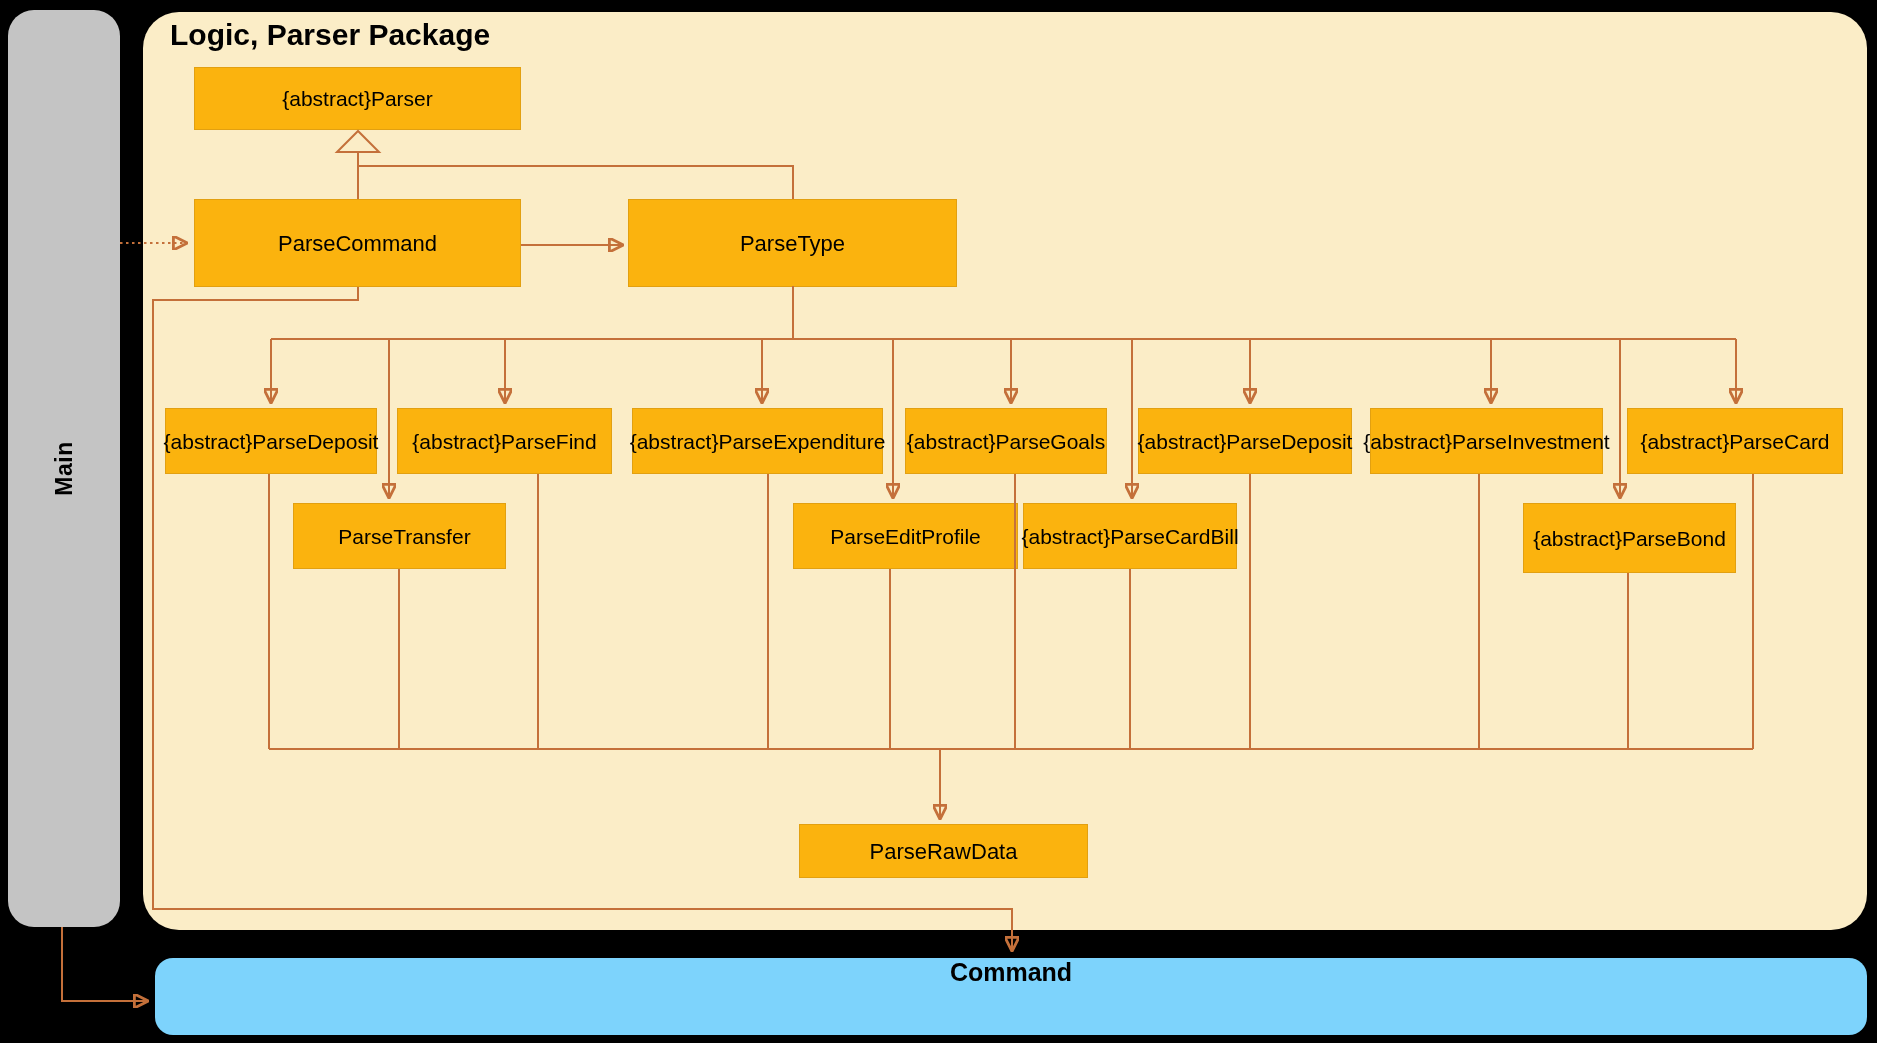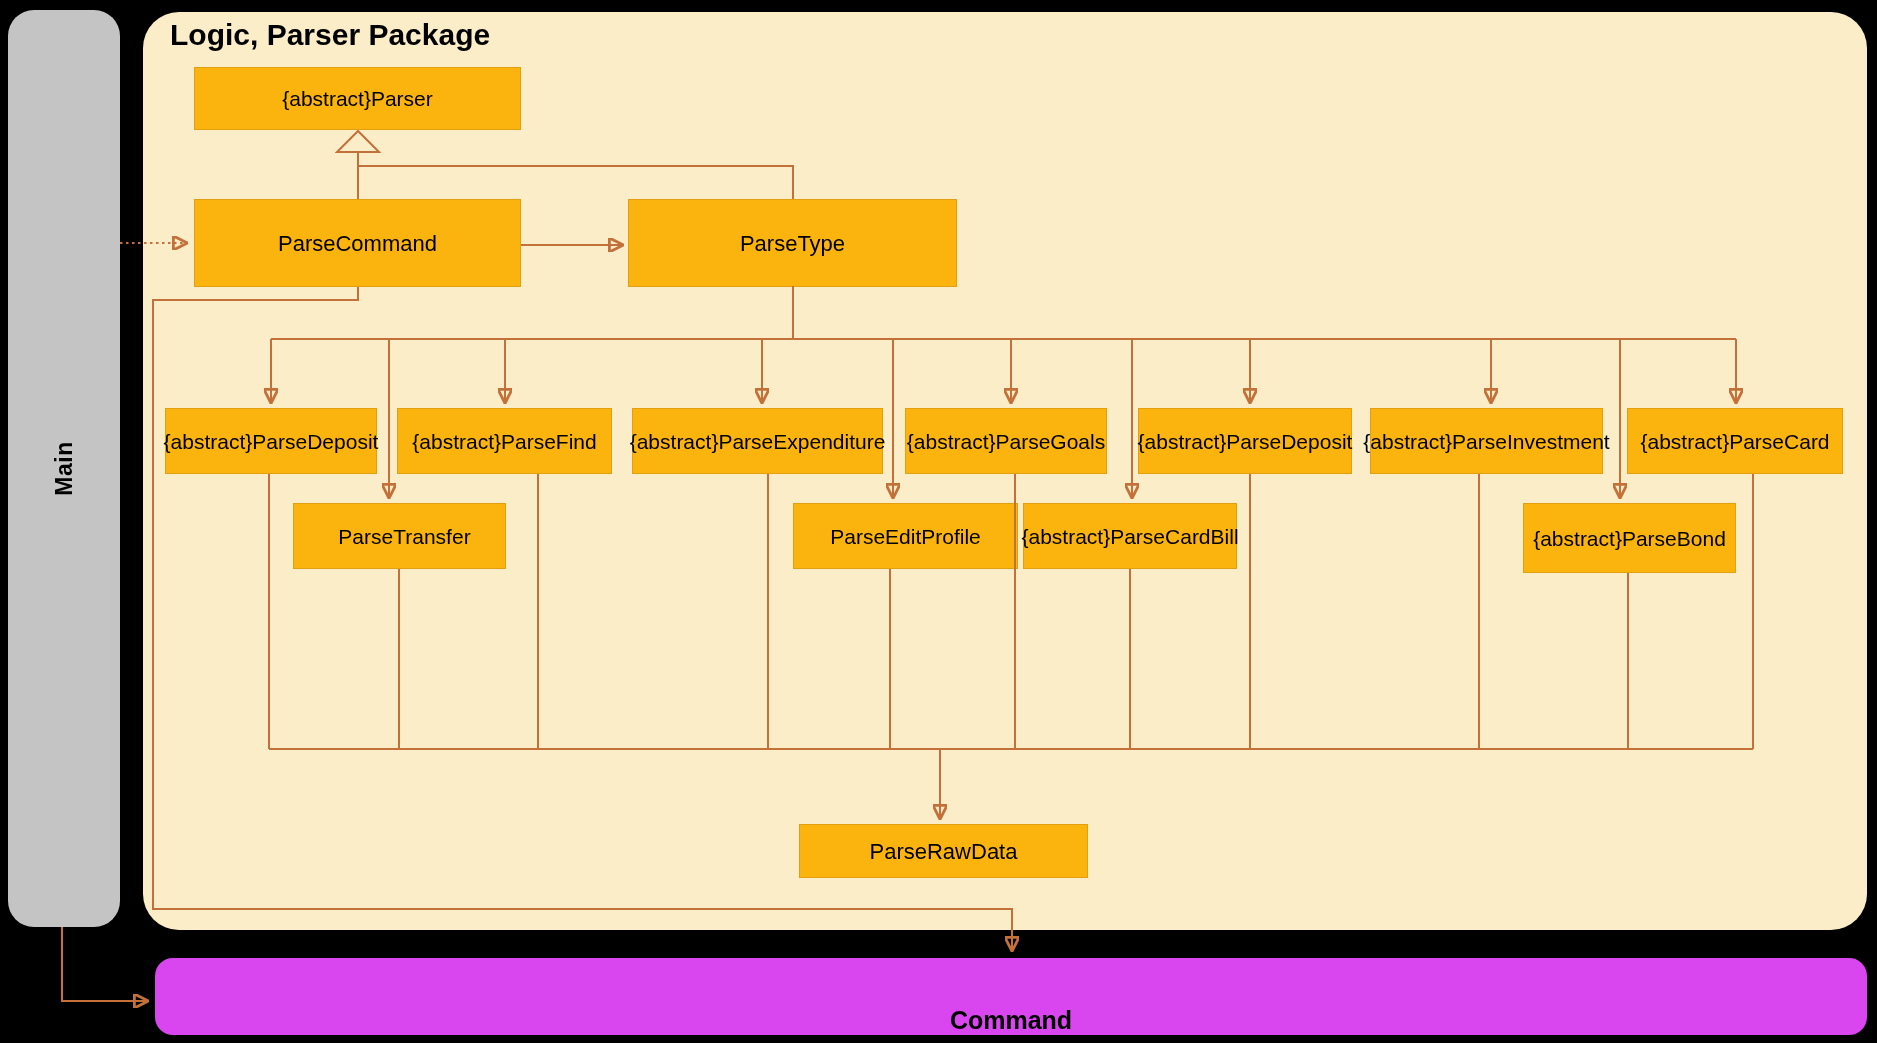--- a/index.html
+++ b/index.html
@@ -23,22 +23,22 @@
     position:absolute;left:170px;top:18px;font-size:30px;font-weight:bold;white-space:nowrap;
   }
   .node{
     position:absolute;background:#FBB30E;border:1px solid #E2A011;box-sizing:border-box;
     display:flex;flex-direction:row;align-items:center;justify-content:center;
     text-align:center;font-size:21px;line-height:27px;
   }
   .node.big{font-size:22px;}
   #command-bar{
     position:absolute;left:155px;top:958px;width:1712px;height:77px;
-    background:#d946ef;border-radius:18px;
-    display:flex;align-items:flex-end;justify-content:center;
+    background:#7dd3fc;border-radius:18px;
+    display:flex;align-items:flex-start;justify-content:center;
     font-weight:bold;font-size:25px;
   }
   #connector-layer{position:absolute;left:0;top:0;width:1877px;height:1043px;pointer-events:none;}
   #connector-layer path, #connector-layer line, #connector-layer polyline{
     fill:none;stroke:#C4703A;stroke-width:2px;
   }
 </style>
 </head>
 <body>
 

